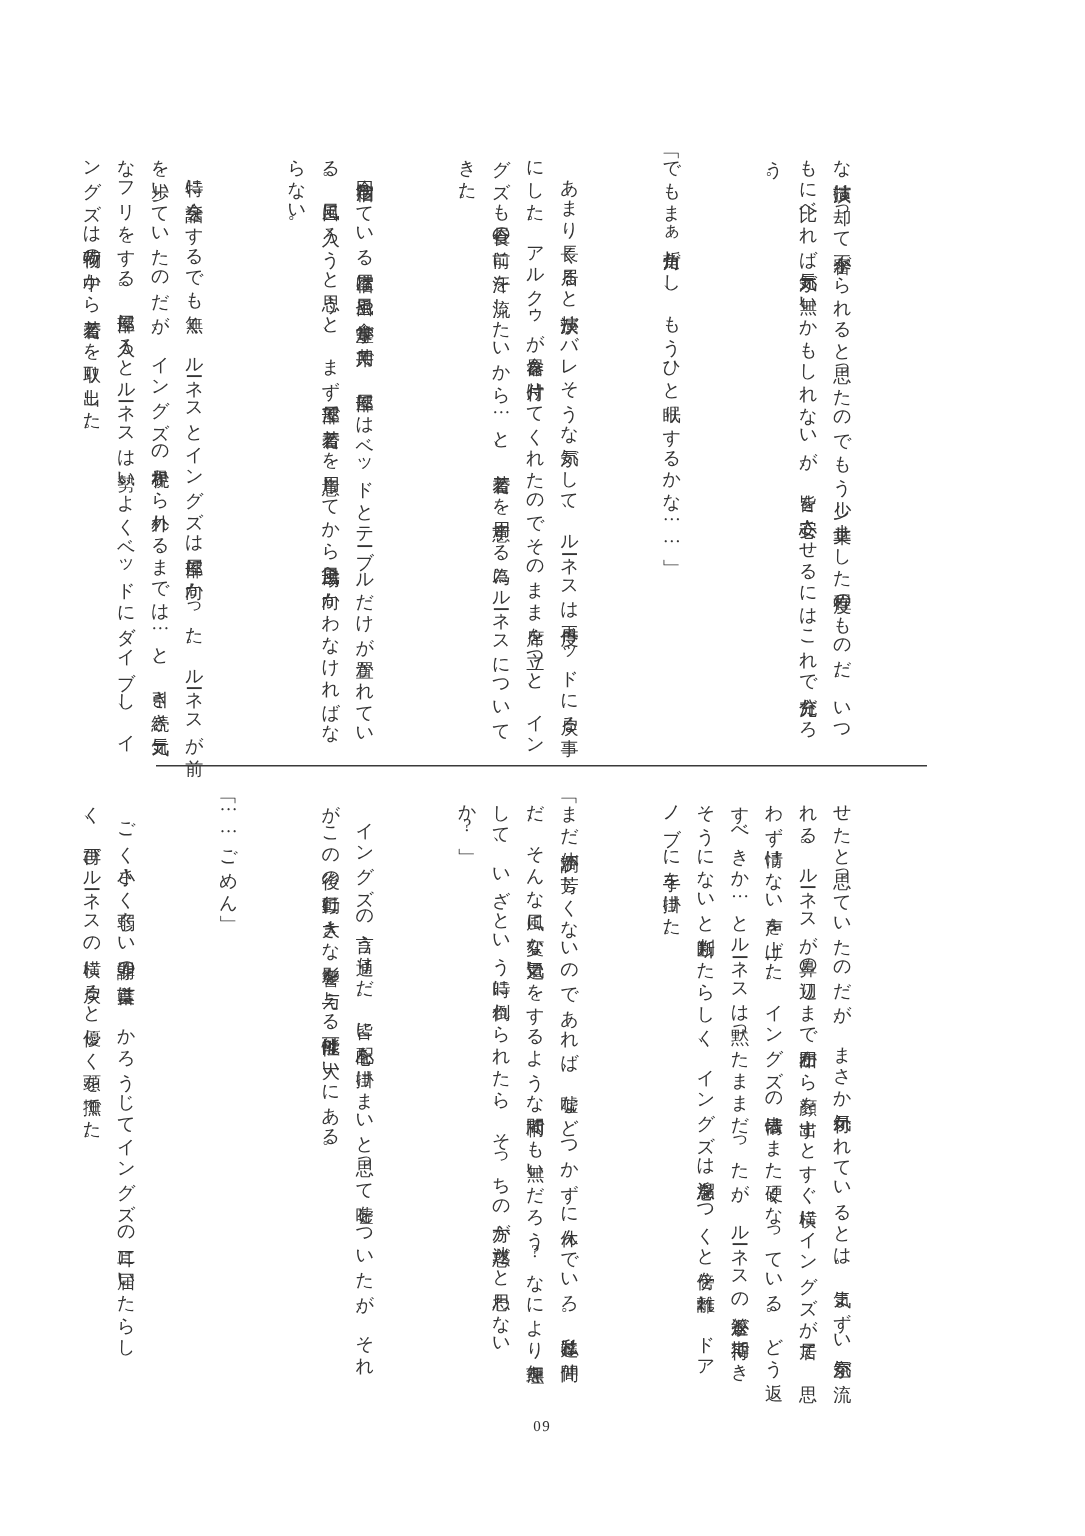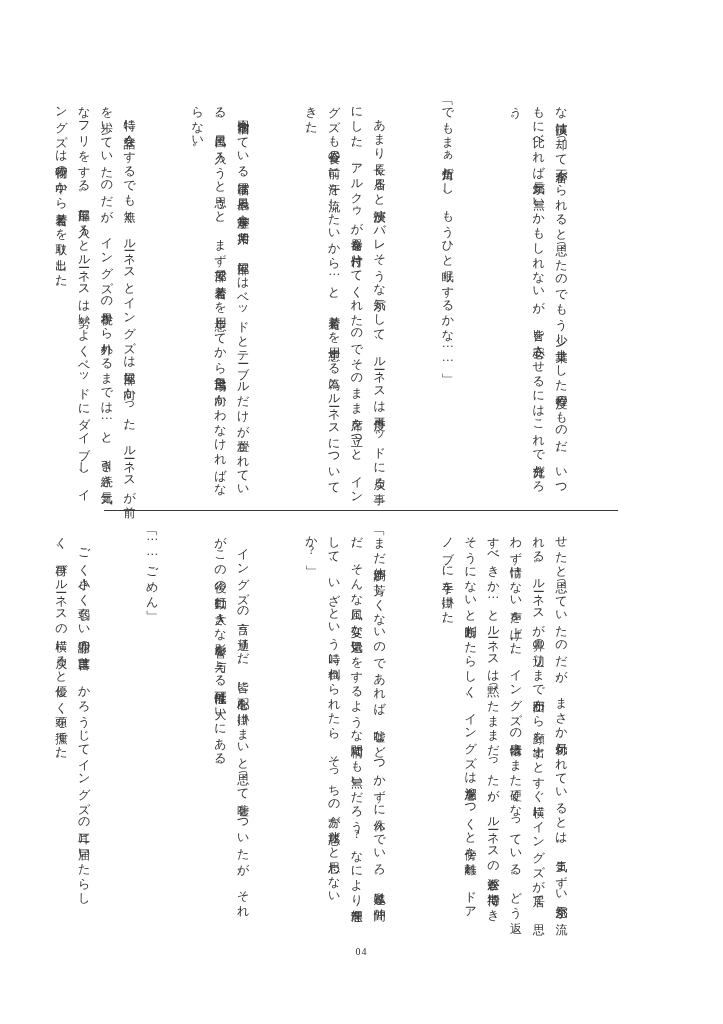--- a/index.html
+++ b/index.html
@@ -108,15 +108,15 @@
   <div class="vblock" id="section-bottom">
     <p class="noindent">せたと思っていたのだが、まさか気付かれているとは。気まずい空気が流れる。ルーネスが鼻の辺りまで布団から顔を出すとすぐ横にイングズが居て、思わず情けない声を上げた。イングズの表情はまた硬くなっている。どう返すべきか…とルーネスは黙ったままだったが、ルーネスの返答が期待できそうにないと判断したらしく、イングズは溜息をつくと傍を離れ、ドアノブに手を掛けた。</p>
     <p class="noindent">「まだ体調が芳しくないのであれば、嘘などつかずに休んでいろ。私達は仲間だ、そんな風に変な気遣いをするような間柄でも無いだろう?なにより無理をして、いざという時に倒れられたら、そっちの方が迷惑だと思わないか?」</p>
     <p>イングズの言う通りだ。皆に心配を掛けまいと思って嘘をついたが、それがこの後の行動に大きな影響を与える可能性は大いにある。</p>
     <p class="noindent">「……ごめん」</p>
     <p>ごく小さく弱々しい謝罪の言葉は、かろうじてイングズの耳に届いたらしく、再びルーネスの横に戻ると優しく頭を撫でた。</p>
     <p class="noindent">「二人には私から伝えておこう。もう嘘はつくんじゃないぞ、……いいな?」</p>
     
   </div>
 
-  <div class="folio">04</div>
+  <div class="folio">09</div>
 
 </div>
 
 </body></html>

